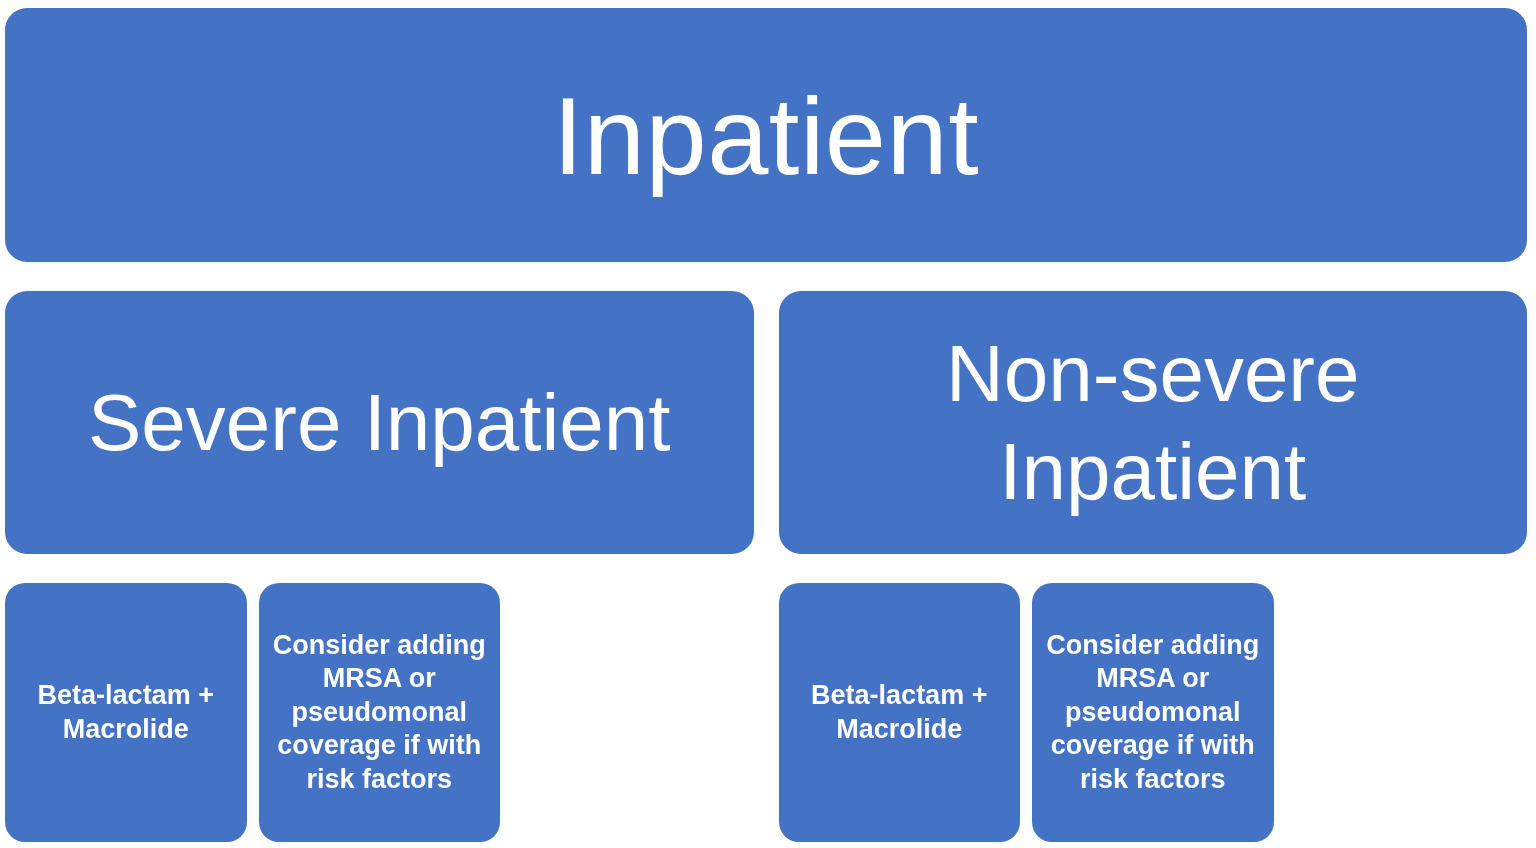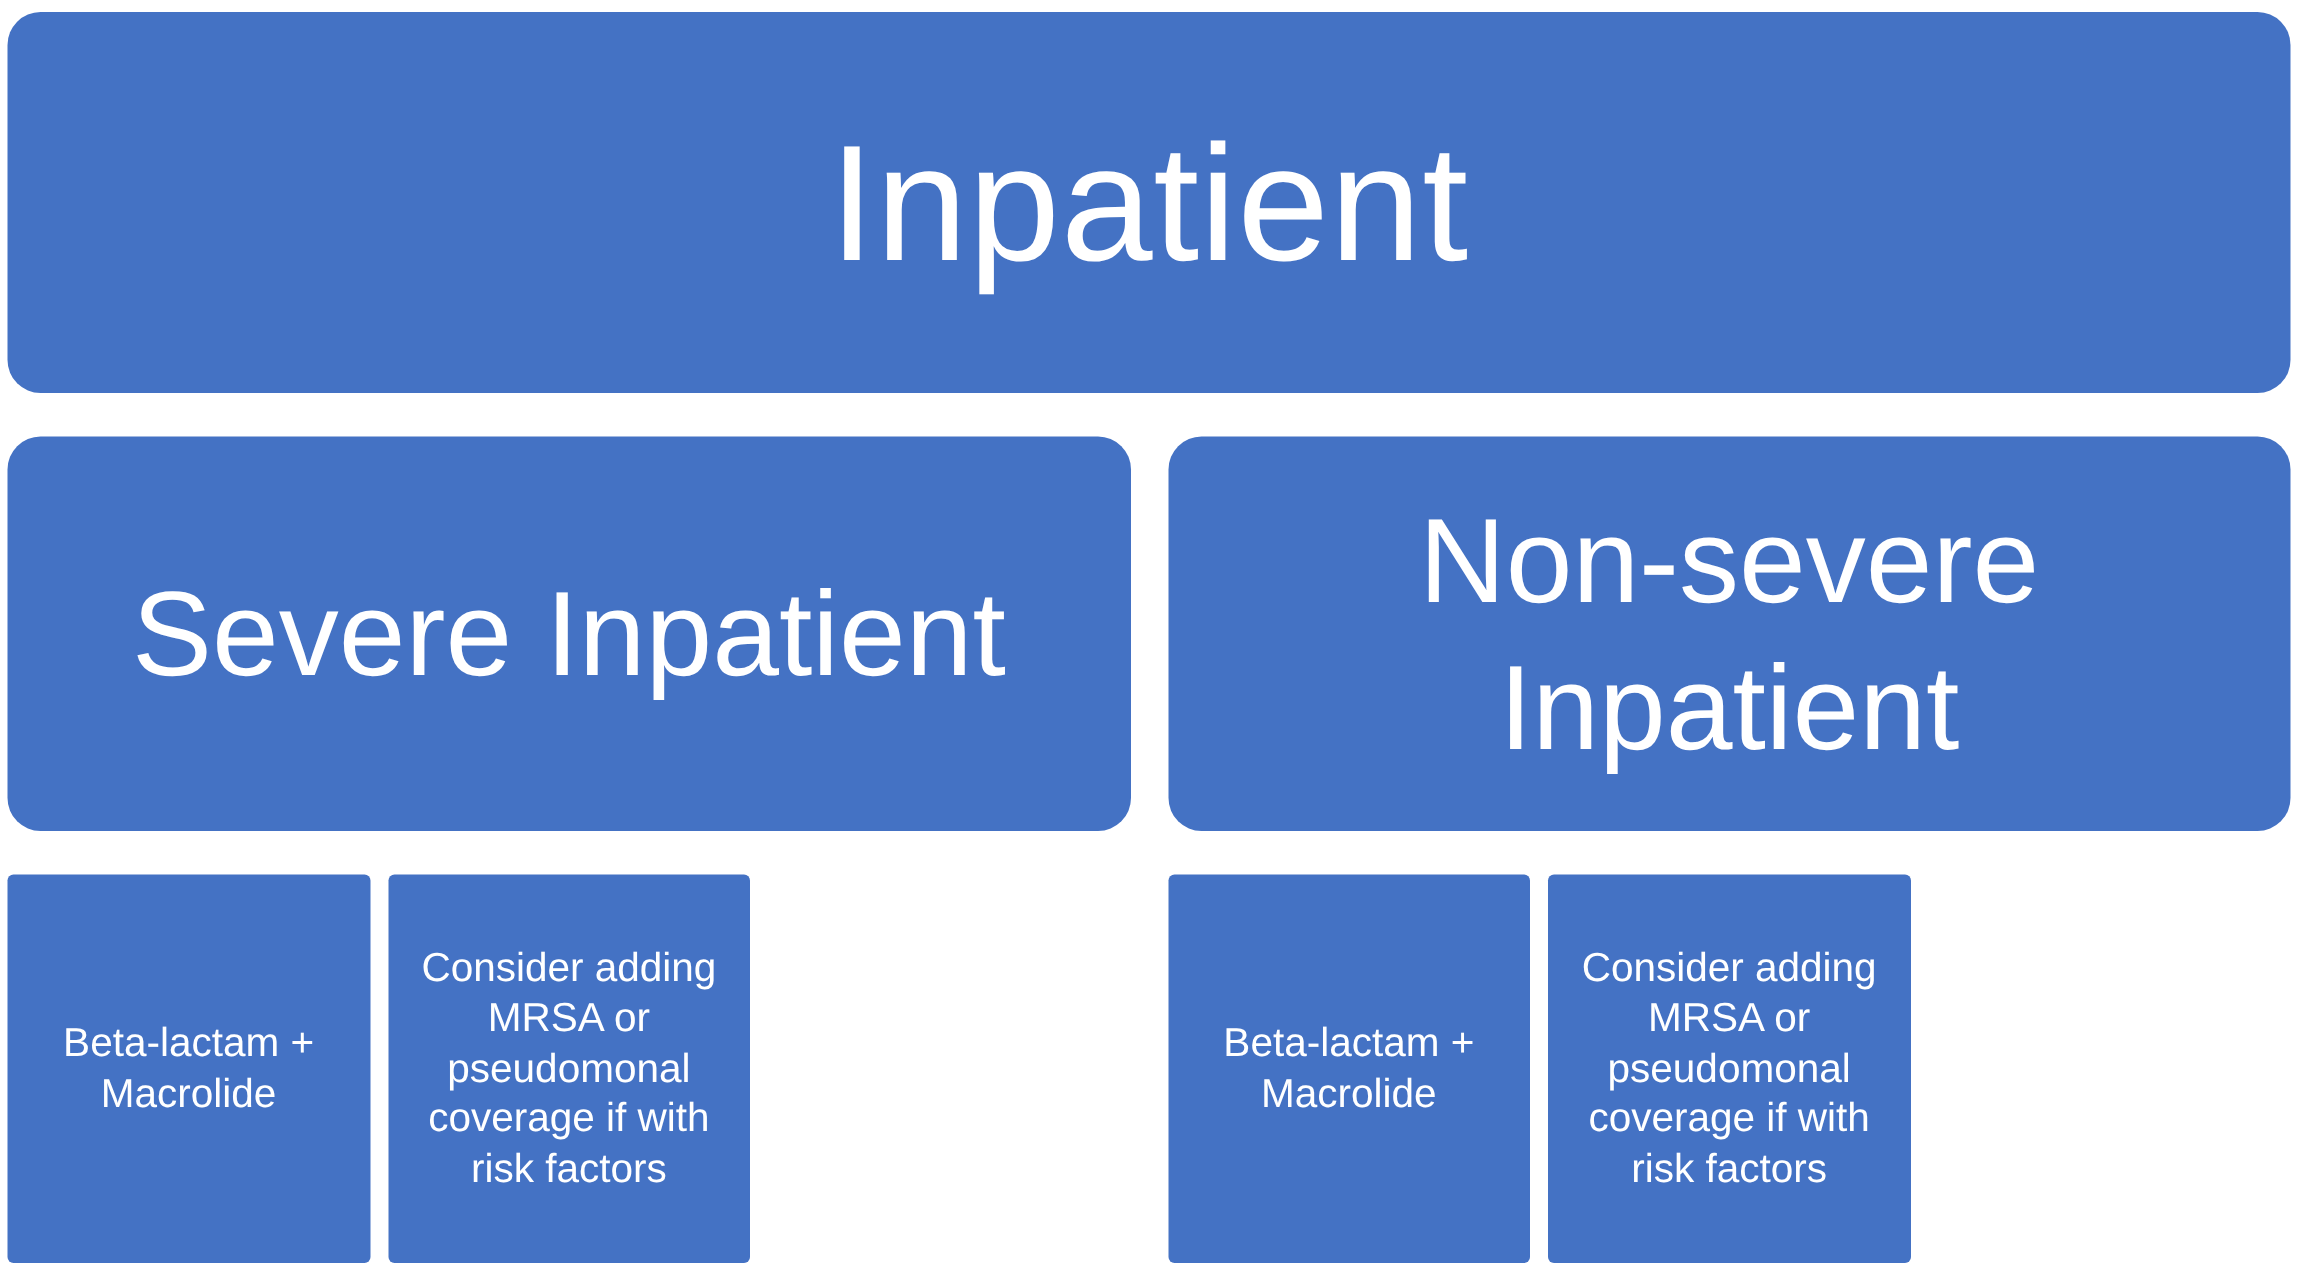--- a/index.html
+++ b/index.html
@@ -21,21 +21,21 @@
   .row3{height:259px;flex:0 0 auto;display:grid;grid-template-columns:1fr 1fr;gap:25px;}
   .triple{display:grid;grid-template-columns:1fr 1fr 1fr;gap:12px;}
   .box{
     background:var(--box-fill);
     color:var(--text);
     border-radius:22px;
     display:flex;align-items:center;justify-content:center;
     text-align:center;
   }
   .box-root{flex:1;}
-  .box-leaf{border-radius:4px;padding:12px 14px;}
+  .box-leaf{border-radius:20px;padding:12px 14px;font-weight:bold;}
   .t1{font-size:110px;line-height:1.1;letter-spacing:0.5px;}
   .t2{font-size:80px;line-height:1.22;padding:0 30px;}
   .t3{font-size:27px;line-height:1.24;}
 </style>
 </head>
 <body>
 
 <div class="canvas">
 
   <div class="row1">

